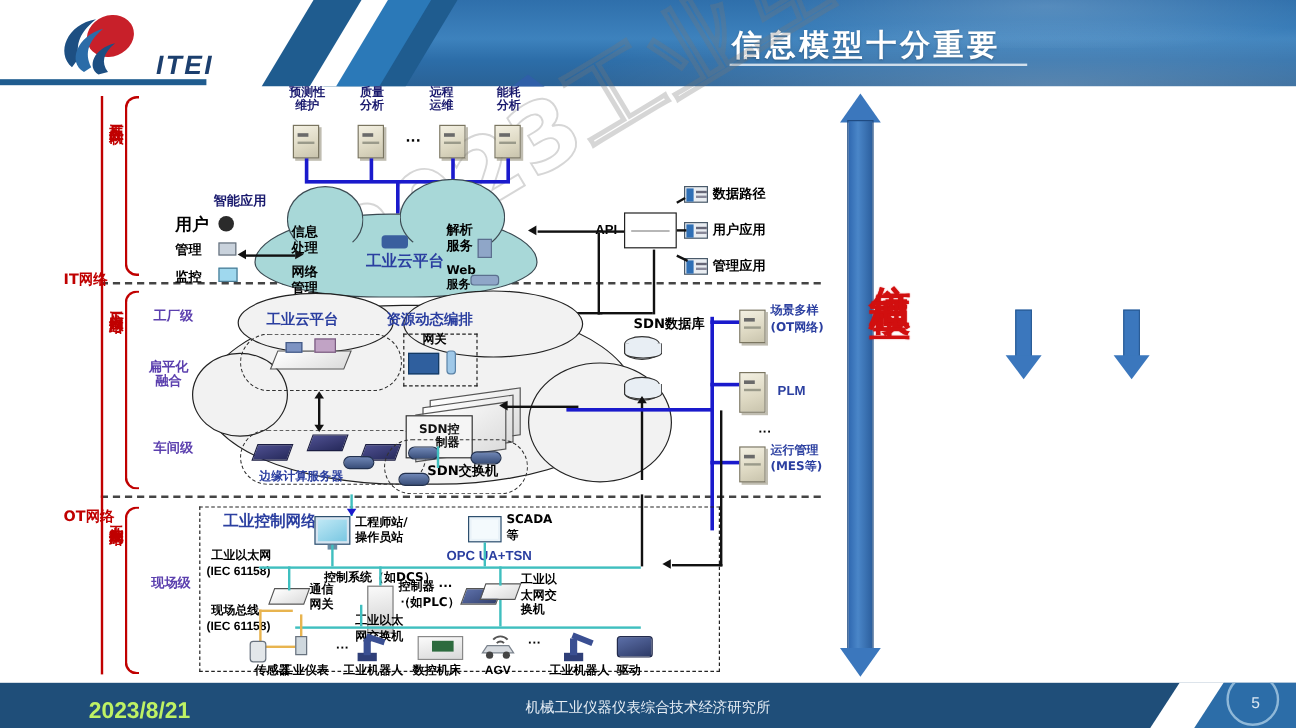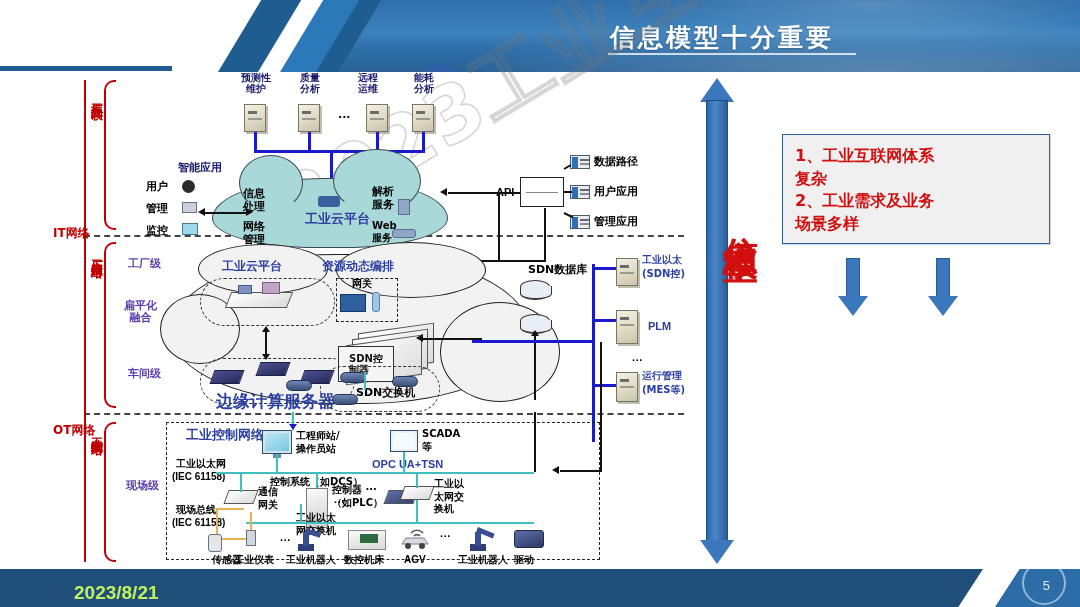--- a/index.html
+++ b/index.html
@@ -217,21 +217,21 @@
   .arrowup-green {
     position:absolute;width:0;height:0;
     border-left:4px solid transparent;border-right:4px solid transparent;border-bottom:6px solid #0a9a4a;
   }
 
   .dashbox { position:absolute; border: 1.6px dashed #222; }
   .dashgrp { position:absolute; border: 1.4px dashed #333; border-radius: 40px; }
 
   .sdnbox {
     position:absolute; background:#f5f5f5; border:1.4px solid #333;
-    display:flex; align-items:center; justify-content:center; text-align:left;
+    display:flex; align-items:center; justify-content:center; text-align:right;
     font-size: 10px; font-weight:700; color:#111; line-height:1.15;
   }
   .plate {
     position:absolute; background: linear-gradient(150deg,#ffffff,#dcdcdc); border:1.2px solid #555;
   }
   .router {
     position:absolute; width:26px;height:11px;background:linear-gradient(180deg,#6f86b5,#3a4f7a);
     border:1px solid #22314f; border-radius: 6px;
   }
   .edge-srv {
@@ -297,20 +297,29 @@
     <div class="hdr-wave"></div>
     <div class="hdr-wave2"></div>
     <div class="hdr-diag1"></div>
     <div class="hdr-diag2"></div>
     <div class="hdr-diag3"></div>
     <div class="hdr-title cn">信息模型十分重要</div>
     <div class="hdr-underline"></div>
     <div class="hdr-tick"></div>
     <div class="hdr-leftbar"></div>
 
+    <div class="logo-wrap">
+      <svg width="110" height="58" viewBox="0 0 110 58">
+        <ellipse cx="52" cy="20" rx="20" ry="17" fill="#c8202a" transform="rotate(-22 52 20)"></ellipse>
+        <path d="M 20 46 C 6 34, 16 10, 40 6 C 30 14, 22 24, 26 38 Z" fill="#1d4f82"></path>
+        <path d="M 30 50 C 16 42, 24 20, 46 14 C 34 24, 30 34, 36 46 Z" fill="#2b6ca8"></path>
+        <path d="M 42 52 C 32 46, 38 30, 56 26 C 46 34, 44 42, 50 50 Z" fill="#1d4f82"></path>
+      </svg>
+      <div class="logo-txt">ITEI</div>
+    </div>
   </div>
 
   <div class="watermark cn">2023工业互联网大会</div>
 
   <div class="diagram">
 
     <div class="hsep" style="left:84px; top:163px; width:600px;"></div>
     <div class="hsep" style="left:84px; top:341px; width:600px;"></div>
 
     <div class="brace" style="left:104px; top:8px; width:12px; height:150px;"></div>
@@ -367,21 +376,21 @@
 管理</div>
     <div class="lbl lbl-black cn" style="left:372px; top:113px; font-size:11px; white-space:pre-line; line-height:1.2;">解析
 服务</div>
     <div class="lbl lbl-black cn" style="left:372px; top:148px; font-size:10px; white-space:pre-line; line-height:1.2;">Web
 服务</div>
     <div class="lbl lbl-blue cn" style="left:305px; top:140px; font-size:13px;">工业云平台</div>
     <div style="position:absolute;left:318px;top:124px;width:22px;height:11px;background:#3a5f9e;border-radius:3px;"></div>
     <div style="position:absolute;left:398px;top:127px;width:12px;height:16px;background:#8fa6c8;border:1px solid #5b6f8e;"></div>
     <div style="position:absolute;left:392px;top:157px;width:24px;height:9px;background:#8fa6c8;border:1px solid #5b6f8e;border-radius:3px;"></div>
 
-    <div class="lbl lbl-black cn" style="left:146px; top:109px; font-size:11px;">用户</div>
+    <div class="lbl lbl-black cn" style="left:146px; top:109px; font-size:14px;">用户</div>
     <div style="position:absolute;left:182px;top:108px;width:13px;height:13px;border-radius:50%;background:#2b2b2b;"></div>
     <div class="lbl lbl-black cn" style="left:146px; top:131px; font-size:11px;">管理</div>
     <div style="position:absolute;left:182px;top:130px;width:15px;height:11px;background:#c9d2dc;border:1px solid #68727e;"></div>
     <div class="lbl lbl-black cn" style="left:146px; top:153px; font-size:11px;">监控</div>
     <div style="position:absolute;left:182px;top:151px;width:16px;height:12px;background:#9fd8ee;border:1px solid #4a7b93;"></div>
 
     <div class="ln-black" style="left:204px; top:140px; width:42px; height:2px;"></div>
     <div class="arrowl-black" style="left:198px; top:136px;"></div>
     <div class="arrowr-black" style="left:246px; top:136px;"></div>
 
@@ -427,21 +436,21 @@
 
     <div class="dashgrp" style="left:200px; top:206px; width:135px; height:48px;"></div>
     <div class="plate" style="left:228px; top:220px; width:62px; height:16px; transform:skewX(-22deg);"></div>
     <div style="position:absolute;left:238px;top:213px;width:14px;height:9px;background:#7d93c2;border:1px solid #445b86;"></div>
     <div style="position:absolute;left:262px;top:210px;width:18px;height:12px;background:#c1a3c5;border:1px solid #7a5c80;"></div>
 
     <div class="dashgrp" style="left:200px; top:286px; width:155px; height:46px;"></div>
     <div class="edge-srv" style="left:212px; top:298px;"></div>
     <div class="edge-srv" style="left:258px; top:290px;"></div>
     <div class="edge-srv" style="left:302px; top:298px;"></div>
-    <div class="lbl lbl-blue cn" style="left:216px; top:320px; font-size:17px;">边缘计算服务器</div>
+    <div class="lbl lbl-blue cn" style="left:216px; top:320px; font-size:10px;">边缘计算服务器</div>
 
     <div class="ln-black" style="left:265px; top:258px; width:2px; height:28px;"></div>
     <div class="arrowup-black" style="left:262px; top:254px;"></div>
     <div class="arrowdn-black" style="left:262px; top:282px;"></div>
 
     <div class="dashbox" style="left:336px; top:206px; width:62px; height:44px; border-style:dashed;"></div>
     <div class="lbl lbl-black cn" style="left:352px; top:206px; font-size:10px;">网关</div>
     <div style="position:absolute;left:340px;top:222px;width:26px;height:18px;background:#2f5f9e;border:1px solid #143a63;"></div>
     <div style="position:absolute;left:372px;top:220px;width:8px;height:20px;background:#9fc8e8;border:1px solid #5a82a6;border-radius:3px;"></div>
 
@@ -464,22 +473,22 @@
 
     <div class="lbl lbl-black cn" style="left:528px; top:192px; font-size:11px;">SDN数据库</div>
     <div class="db" style="left:520px; top:208px;"></div>
     <div class="db" style="left:520px; top:242px;"></div>
     <div class="ln-black" style="left:534px; top:262px; width:2px; height:66px;"></div>
     <div class="arrowup-black" style="left:531px; top:258px;"></div>
 
     <div class="ln" style="left:592px; top:192px; width:3px; height:178px;"></div>
     <div class="ln" style="left:592px; top:195px; width:24px; height:3px;"></div>
     <div class="srv" style="left:616px; top:186px;"></div>
-    <div class="lbl lbl-blue cn" style="left:642px; top:182px; font-size:10px;">工业以太</div>
-    <div class="lbl lbl-blue cn" style="left:642px; top:196px; font-size:10px;">(SDN控)</div>
+    <div class="lbl lbl-blue cn" style="left:642px; top:182px; font-size:10px;">场景多样</div>
+    <div class="lbl lbl-blue cn" style="left:642px; top:196px; font-size:10px;">(OT网络)</div>
 
     <div class="ln" style="left:592px; top:247px; width:24px; height:3px;"></div>
     <div class="srv" style="left:616px; top:238px; height:34px;"></div>
     <div class="lbl lbl-blue" style="left:648px; top:248px; font-size:11px; font-weight:700;">PLM</div>
 
     <div class="lbl lbl-black" style="left:632px; top:282px; font-size:11px;">···</div>
 
     <div class="ln" style="left:592px; top:312px; width:24px; height:3px;"></div>
     <div class="srv" style="left:616px; top:300px; height:30px;"></div>
     <div class="lbl lbl-blue cn" style="left:642px; top:298px; font-size:10px;">运行管理</div>
@@ -595,38 +604,33 @@
     <div class="arrowdn-blue" style="left:289px; top:352px;"></div>
   </div>
 
   <div class="bigarrow">
     <div class="head-up"></div>
     <div class="shaft"></div>
     <div class="head-dn"></div>
   </div>
   <div class="bigarrow-label">信息模型</div>
 
-  <div class="panel panel1">
-    <div class="panel-text cn">1、工业互联网体系
-复杂
-2、工业需求及业务
-场景多样</div>
-  </div>
 
   <div class="downarrow" style="left:838px; top:258px; height:62px;">
     <div class="da-shaft"></div>
     <div class="da-head"></div>
   </div>
   <div class="downarrow" style="left:928px; top:258px; height:62px;">
     <div class="da-shaft"></div>
     <div class="da-head"></div>
   </div>
 
 
   <div class="footer">
     <div class="footer-slant1"></div>
     <div class="footer-slant2"></div>
     <div class="footer-circ"></div>
     <div class="footer-date">2023/8/21</div>
+    <div class="footer-center cn">机械工业仪器仪表综合技术经济研究所</div>
     <div class="footer-page">5</div>
   </div>
 
 </div>
 
 </body></html>

